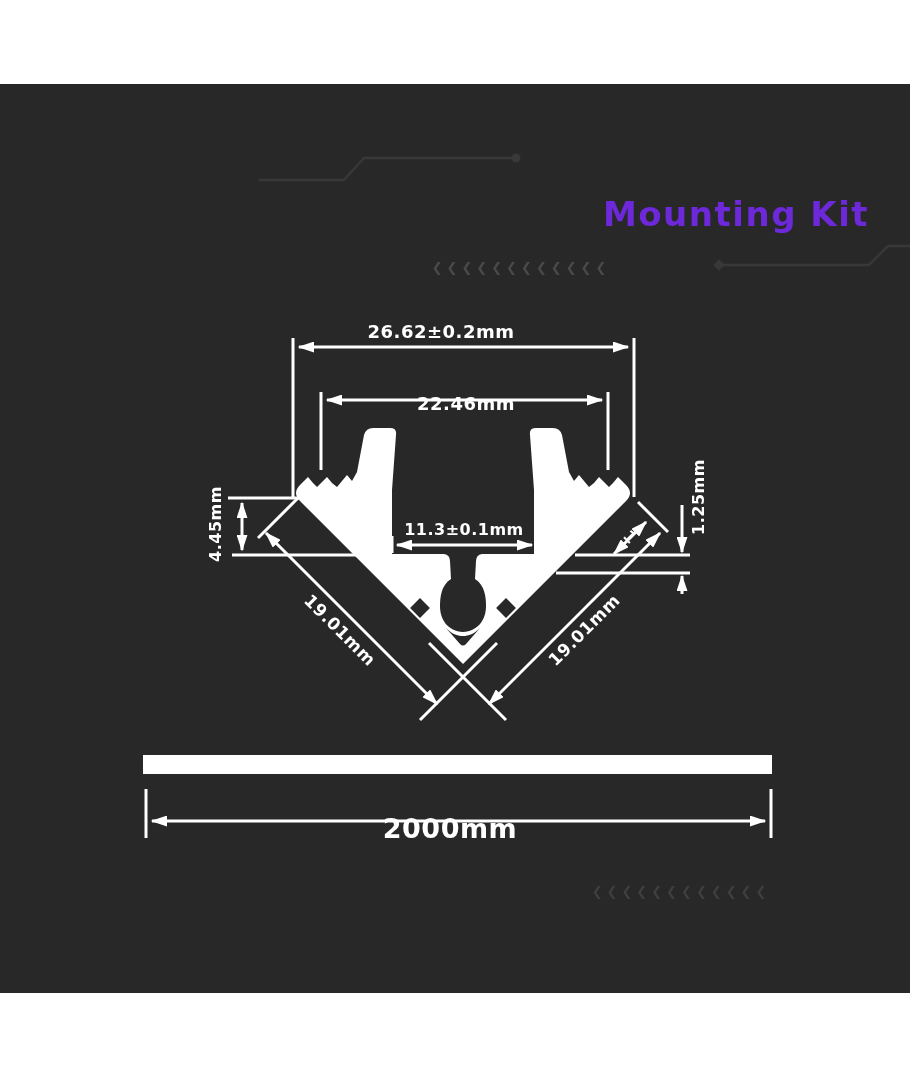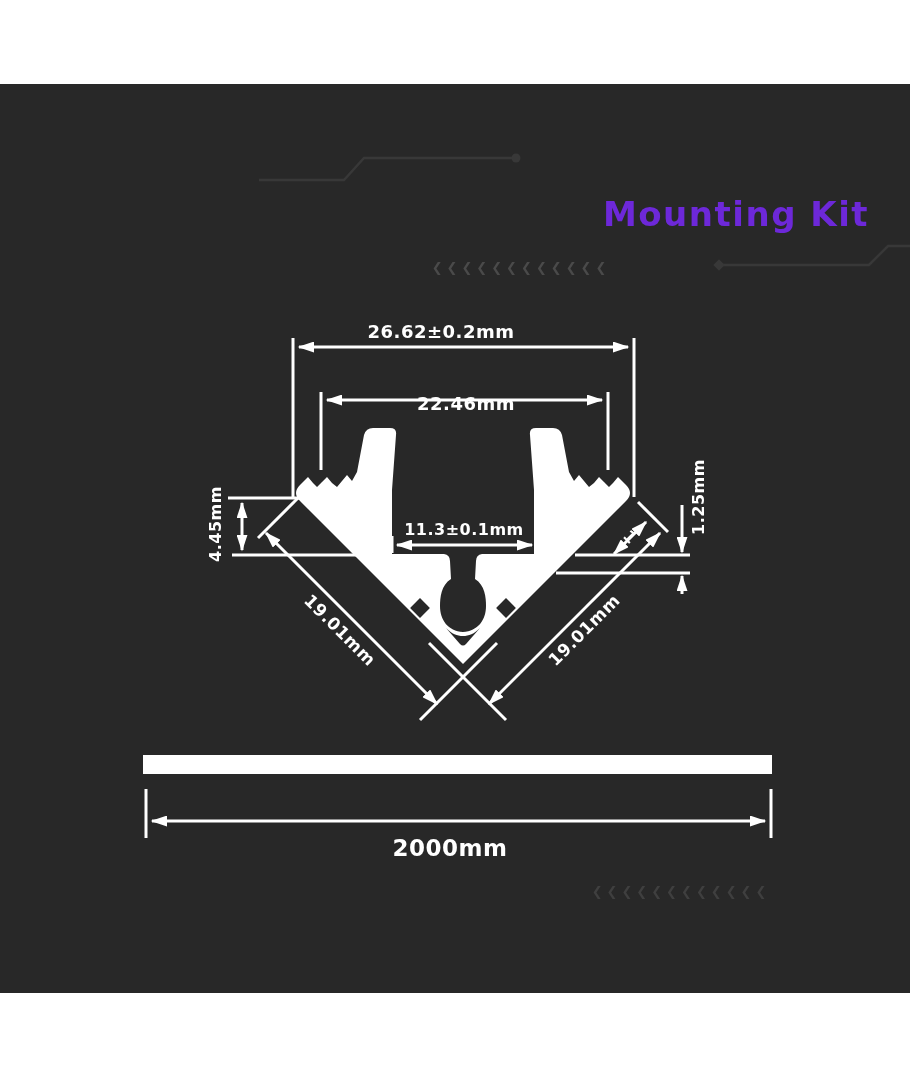--- a/index.html
+++ b/index.html
@@ -124,16 +124,16 @@
 <div class="lbl rot-ccw" style="left:215px;top:524px;font-size:16px;">4.45mm</div>
 
 <div class="lbl rot-ccw" style="left:698px;top:497px;font-size:16px;">1.25mm</div>
 
 <div class="lbl rot-l" style="left:340px;top:630px;font-size:17px;">19.01mm</div>
 
 <div class="lbl rot-r" style="left:584px;top:630px;font-size:17px;">19.01mm</div>
 
 <div class="lbl rot-l" style="left:630px;top:537px;font-size:16px;">1</div>
 
-<div class="lbl" style="left:450px;top:848px;font-size:23px;">2000mm</div>
+<div class="lbl" style="left:450px;top:828px;font-size:27px;">2000mm</div>
 
 <div class="chev" style="left:521px;top:267px;">❮❮❮❮❮❮❮❮❮❮❮❮</div>
 <div class="chev chev2" style="left:681px;top:891px;">❮❮❮❮❮❮❮❮❮❮❮❮</div>
 
 </body></html>

